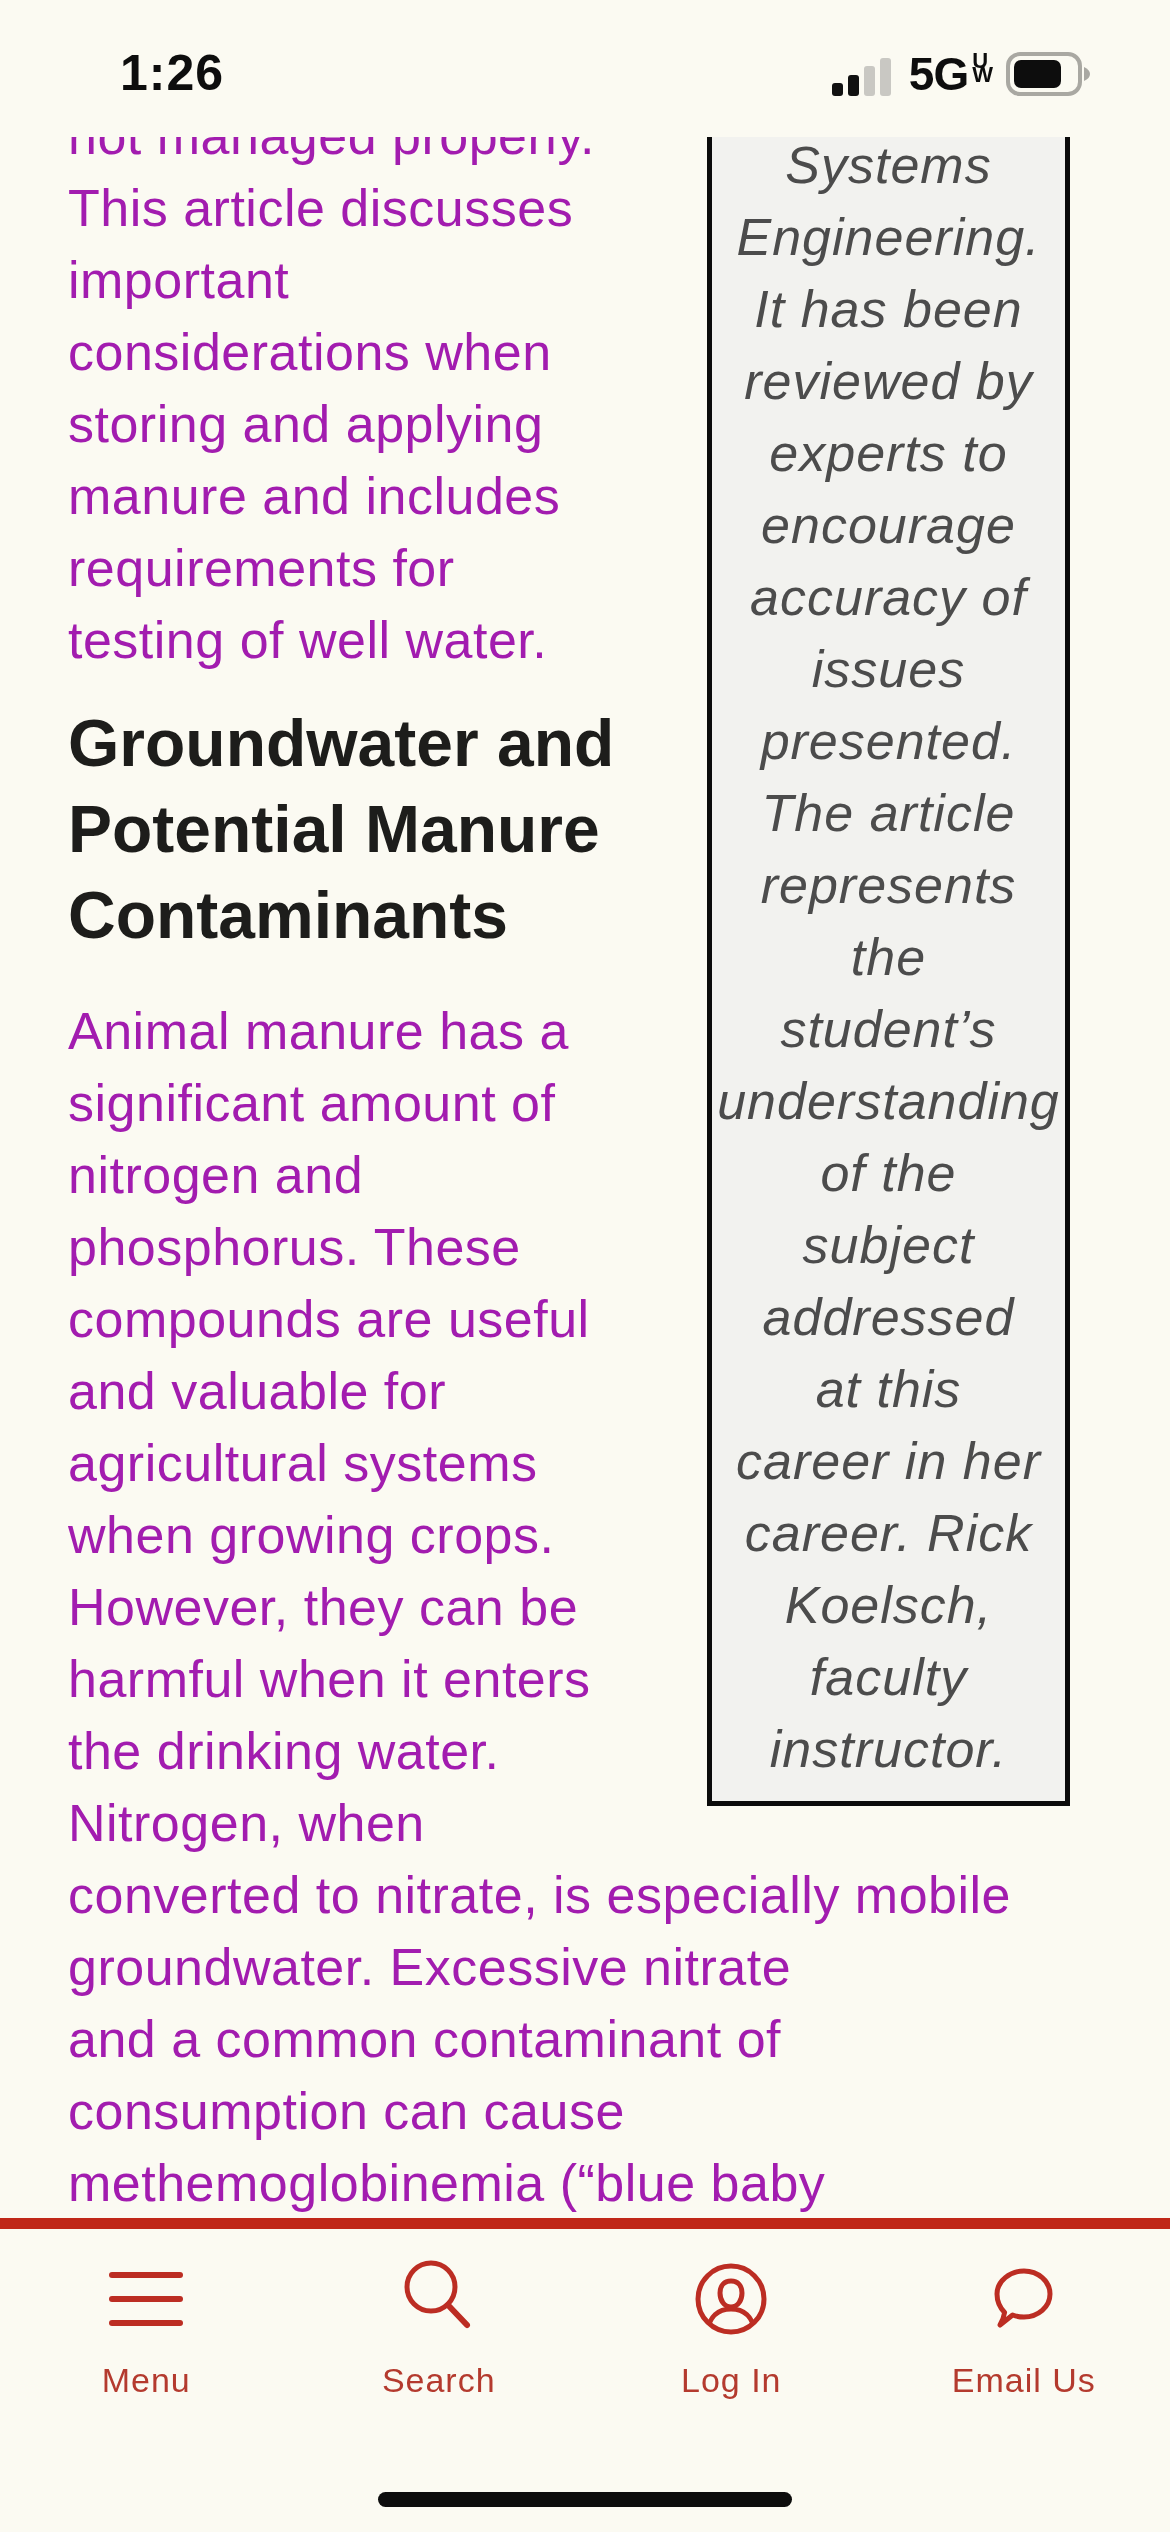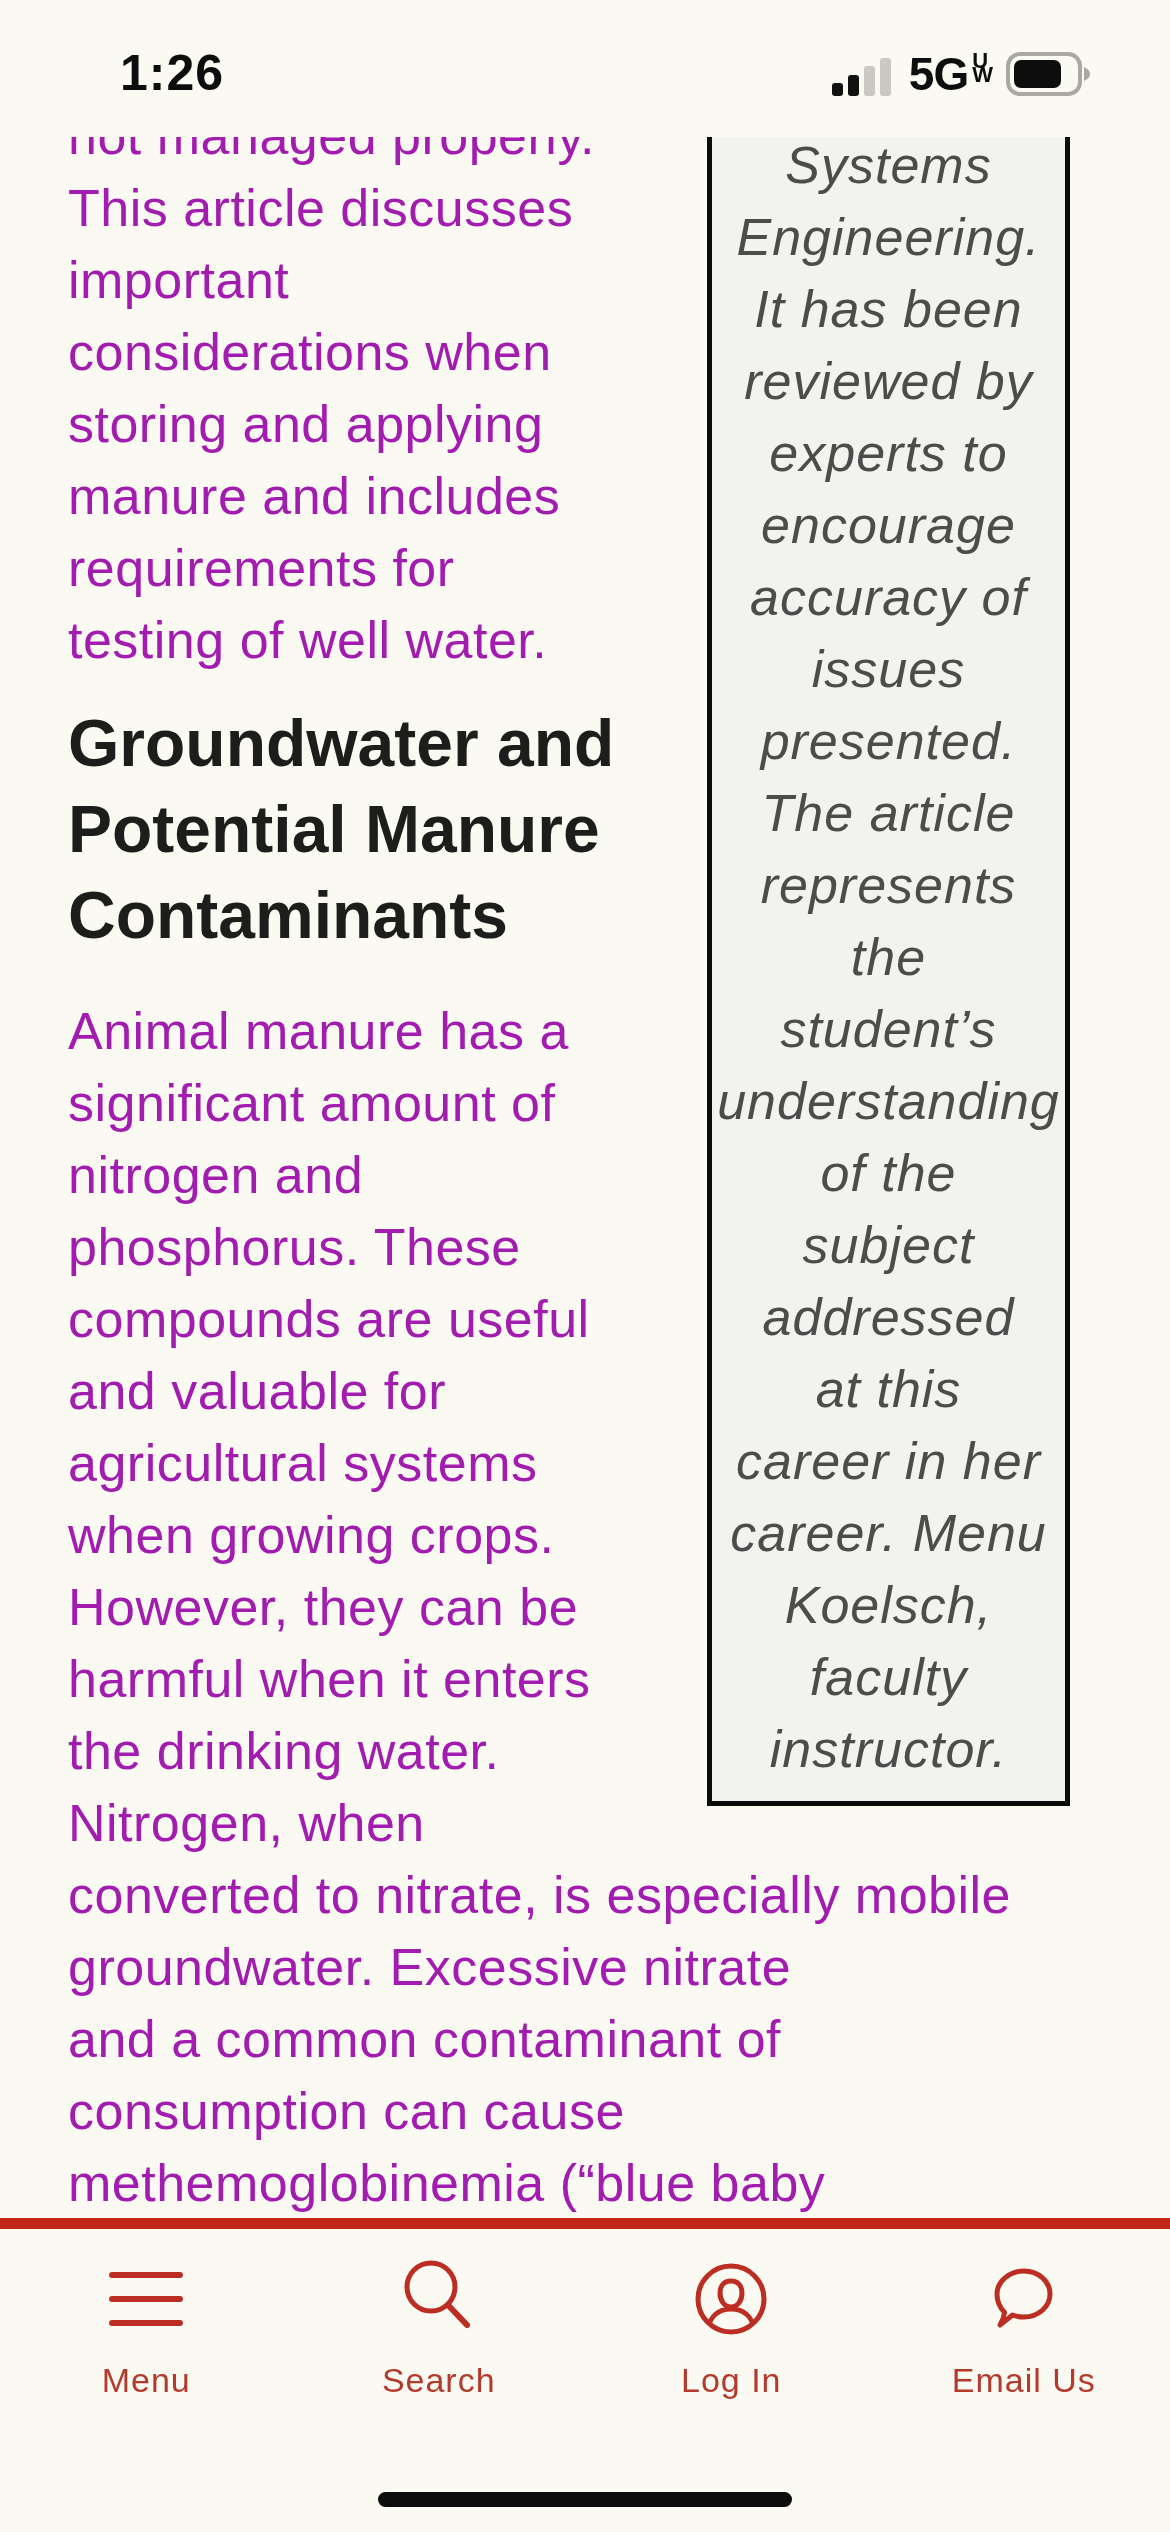--- a/index.html
+++ b/index.html
@@ -88,21 +88,21 @@
         <div class="bl">The article</div>
         <div class="bl">represents</div>
         <div class="bl">the</div>
         <div class="bl">student’s</div>
         <div class="bl">understanding</div>
         <div class="bl">of the</div>
         <div class="bl">subject</div>
         <div class="bl">addressed</div>
         <div class="bl">at this</div>
         <div class="bl">career in her</div>
-        <div class="bl">career. Menu</div>
+        <div class="bl">career. Rick</div>
         <div class="bl">Koelsch,</div>
         <div class="bl">faculty</div>
         <div class="bl">instructor.</div>
       </aside>
 
     <div class="intro">
         <div class="tl">not managed properly.</div>
         <div class="tl">This article discusses</div>
         <div class="tl">important</div>
         <div class="tl">considerations when</div>

